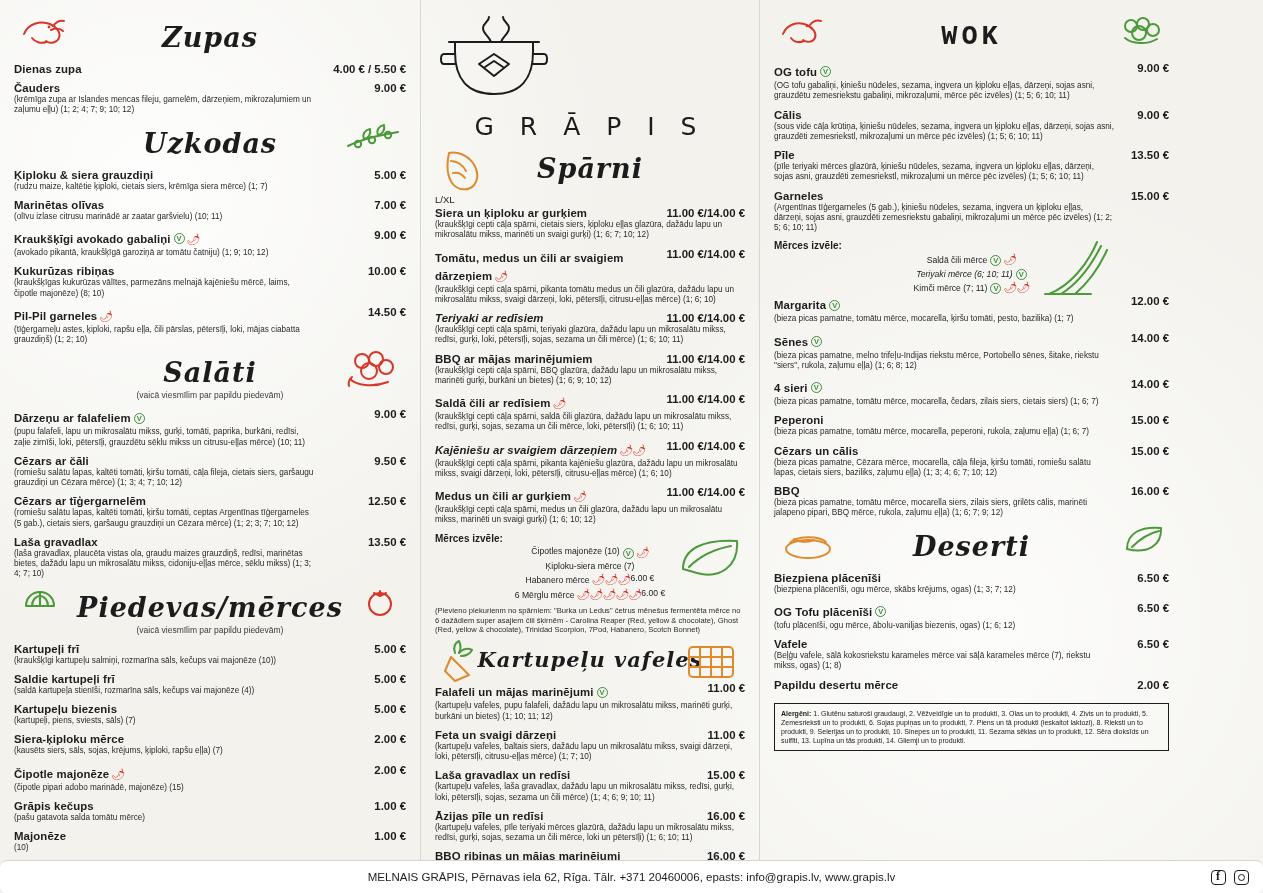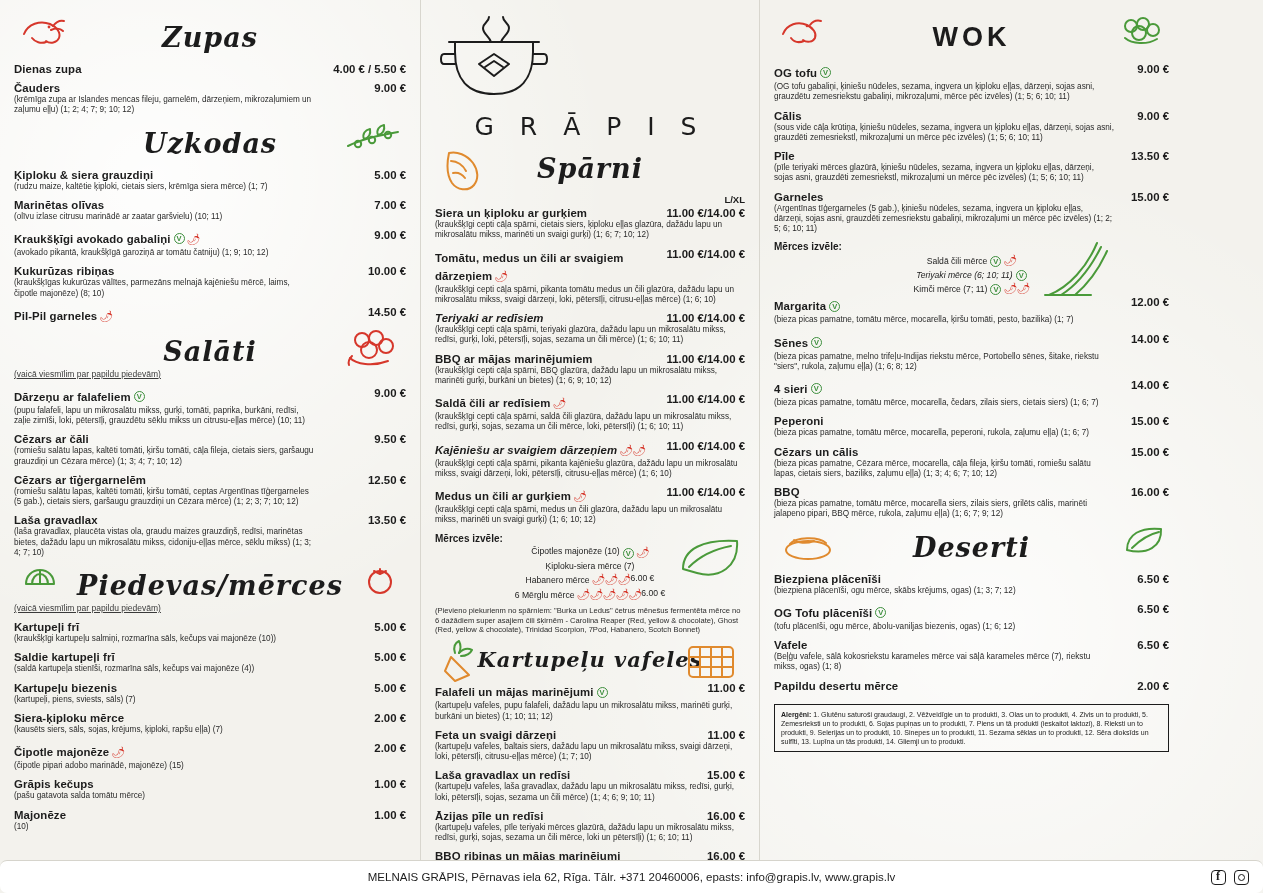--- a/index.html
+++ b/index.html
@@ -44,25 +44,24 @@
     position: relative;
     display: flex;
     align-items: center;
     justify-content: center;
     margin-top: 8px;
   }
   .section-head .deco-l { position: absolute; left: 4px; top: -4px; }
   .section-head .deco-r { position: absolute; right: 4px; top: -4px; }
 
   .subnote {
-    text-align: left;
+    text-align: center;
     font-size: 8.5px;
     color: #3a3a3a;
     margin: -8px 0 8px 0;
-    text-decoration: underline;
   }
 
   .item { margin-bottom: 7px; }
   .item-row {
     display: flex;
     align-items: flex-start;
     justify-content: space-between;
     gap: 6px;
   }
   .item-name {
@@ -93,23 +92,23 @@
     font-size: 7.5px;
     font-weight: bold;
     line-height: 9px;
     text-align: center;
     vertical-align: middle;
     margin-left: 3px;
   }
   .chili { color: #d6372b; font-size: 11px; margin-left: 2px; letter-spacing: -1px; }
 
   .lx-head {
-    text-align: right;
+    text-align: left;
     font-size: 9.5px;
-    font-weight: bold;
+    font-weight: normal;
     margin: 0 0 2px 0;
   }
 
   .sauces-title { font-size: 10px; font-weight: bold; margin: 4px 0 1px 0; }
   .sauce-line {
     font-size: 8.6px;
     display: flex; justify-content: center;
     line-height: 1.4;
   }
 
@@ -235,20 +234,21 @@
               <span class="item-name">Kukurūzas ribiņas</span>
               <span class="item-price">10.00 €</span>
             </div>
           <div class="item-desc">(kraukšķīgas kukurūzas vālītes, parmezāns melnajā kajēniešu mērcē, laims, čipotle majonēze) (8; 10)</div>
         </div>
         <div class="item">
           <div class="item-row">
             <span><span class="item-name">Pil-Pil garneles</span><span class="chili">🌶</span></span>
             <span class="item-price">14.50 €</span>
           </div>
+          <div class="item-desc">(tīģergarneļu astes, ķiploki, rapšu eļļa, čili pārslas, pētersīļi, loki, mājas ciabatta grauzdiņš) (1; 2; 10)</div>
         </div>
       </div>
 
       <div class="section-head">
         <div class="script">Salāti</div>
         <span class="deco-r">
           <svg width="62" height="40" viewBox="0 0 62 40">
               <circle cx="22" cy="12" r="7" class="red"></circle>
               <circle cx="36" cy="10" r="7" class="red"></circle>
               <circle cx="46" cy="18" r="7" class="red"></circle>
@@ -545,21 +545,21 @@
 
       <div class="section-head">
         <span class="deco-l">
           <svg width="46" height="34" viewBox="0 0 46 34">
               <path class="red" d="M5 20c4-10 15-13 24-9 6 3 10 8 8 13-2 4-8 5-12 2"></path>
               <path class="red" d="M13 24c3 4 8 5 13 3"></path>
               <path class="red" d="M32 11c3-4 7-5 11-4"></path>
               <circle cx="29" cy="12" r="1.3" fill="#d6372b" stroke="none"></circle>
             </svg>
         </span>
-        <div class="script" style="font-style:normal; font-family:Liberation Sans, sans-serif; letter-spacing:4px;">WOK</div>
+        <div class="script" style="font-style:normal; font-family:Liberation Mono, monospace; letter-spacing:4px;">WOK</div>
         <span class="deco-r">
           <svg width="52" height="34" viewBox="0 0 52 34">
               <circle cx="18" cy="12" r="6" class="grn"></circle>
               <circle cx="30" cy="10" r="6" class="grn"></circle>
               <circle cx="40" cy="16" r="6" class="grn"></circle>
               <circle cx="26" cy="19" r="7" class="grn"></circle>
               <path class="grn" d="M12 24c7 6 22 7 32 1"></path>
             </svg>
         </span>
       </div>

